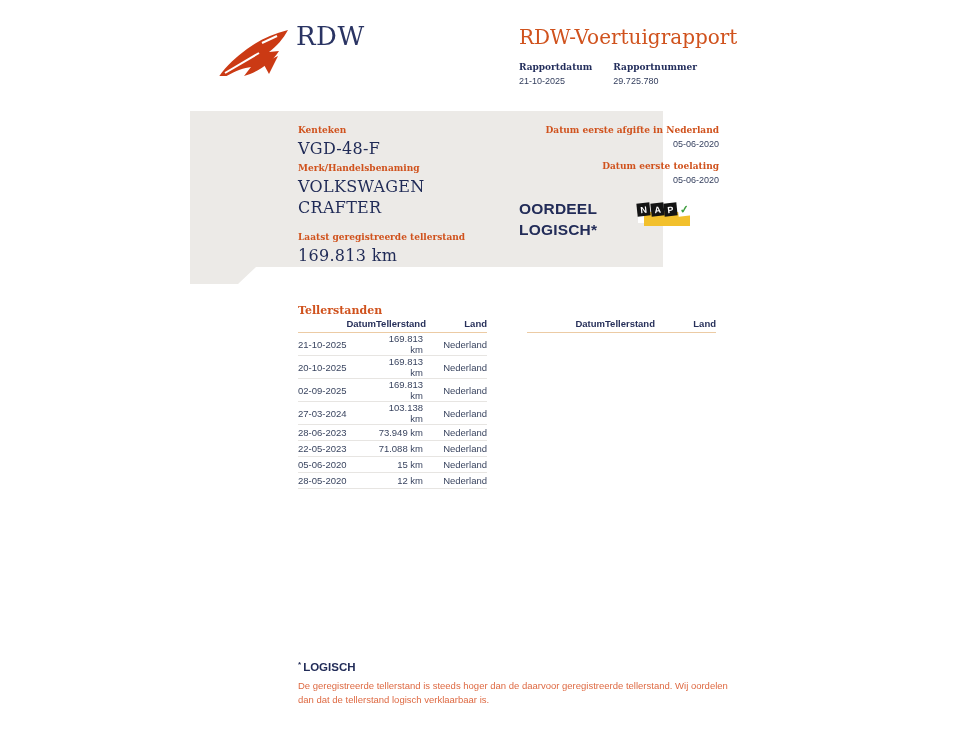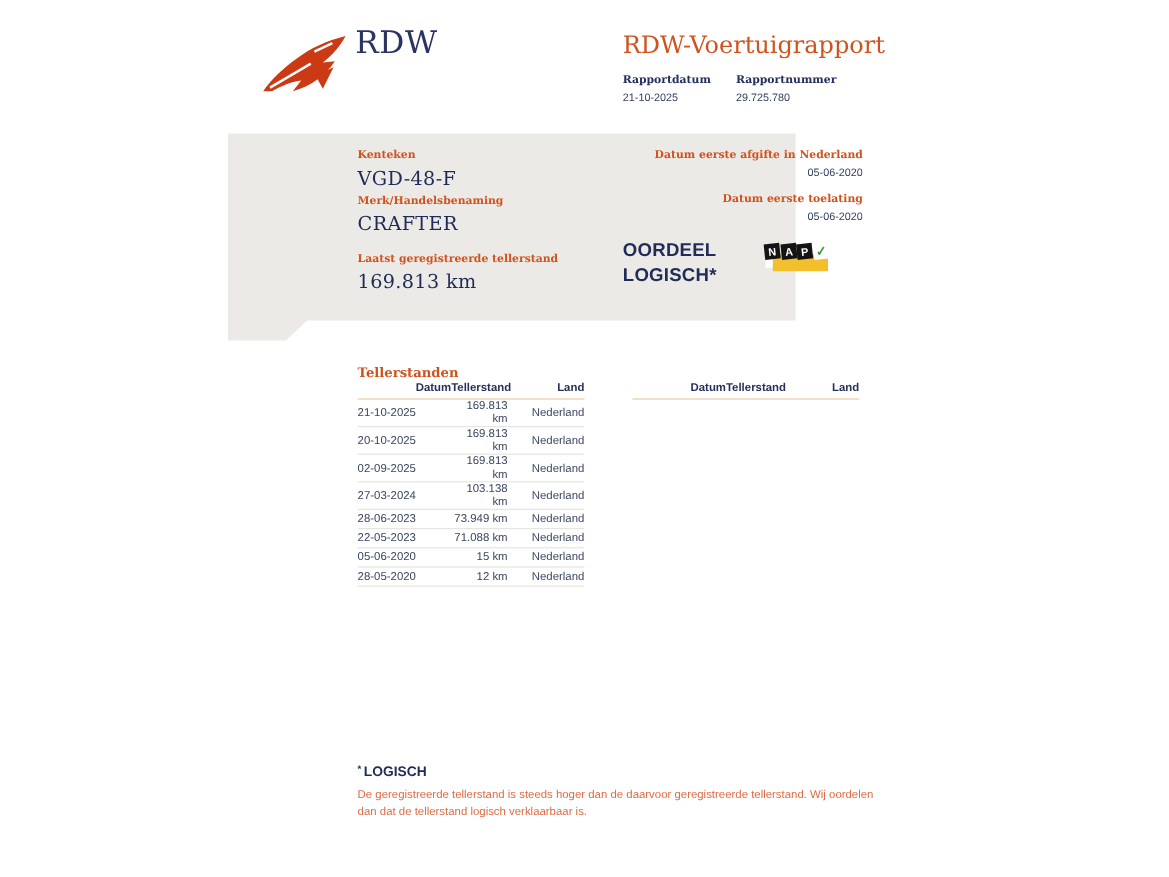--- a/index.html
+++ b/index.html
@@ -58,21 +58,21 @@
   table{width:100%;border-collapse:collapse;table-layout:fixed;}
   col.c1{width:78px;} col.c2{width:47px;} col.c3{width:64px;}
   th{font-size:9.5px;font-weight:bold;color:#27305A;text-align:right;
       border-bottom:1px solid var(--underline);padding:0 0 3px;}
   th:first-child{text-align:right;}
   td{font-size:9.5px;color:var(--table_text);text-align:right;height:16px;
       border-bottom:1px solid var(--row_border);padding:0;}
   td:first-child{text-align:left;}
 
   
-  .footnote{position:absolute;left:298px;top:636px;width:440px;}
+  .footnote{position:absolute;left:298px;top:660px;width:440px;}
   .fn-title{color:#222C58;font-weight:bold;font-size:11.5px;}
   .fn-star{font-size:8px;vertical-align:4px;margin-right:2px;}
   .fn-text{margin-top:6px;font-size:9.5px;line-height:14px;color:var(--accent_light);}
 </style>
 </head>
 <body>
 
 <div class="page">
 
   <svg class="logo-feather" viewBox="0 0 72 47" xmlns="http://www.w3.org/2000/svg">
@@ -95,20 +95,21 @@
       <div class="meta-value">29.725.780</div>
     </div>
   </div>
 
   <section class="summary-box">
     <div class="sum-left">
       <div class="field-label">Kenteken</div>
       <div class="big-value">VGD-48-F</div>
       <div class="field-label">Merk/Handelsbenaming</div>
       <div class="big-value">
+        <div>VOLKSWAGEN</div>
         <div>CRAFTER</div>
       </div>
       <div class="field-label gap14">Laatst geregistreerde tellerstand</div>
       <div class="big-value last">169.813 km</div>
     </div>
 
     <div class="sum-right">
       <div class="pair-b">
         <div class="field-label">Datum eerste afgifte in Nederland</div>
         <div class="small-value">05-06-2020</div>

